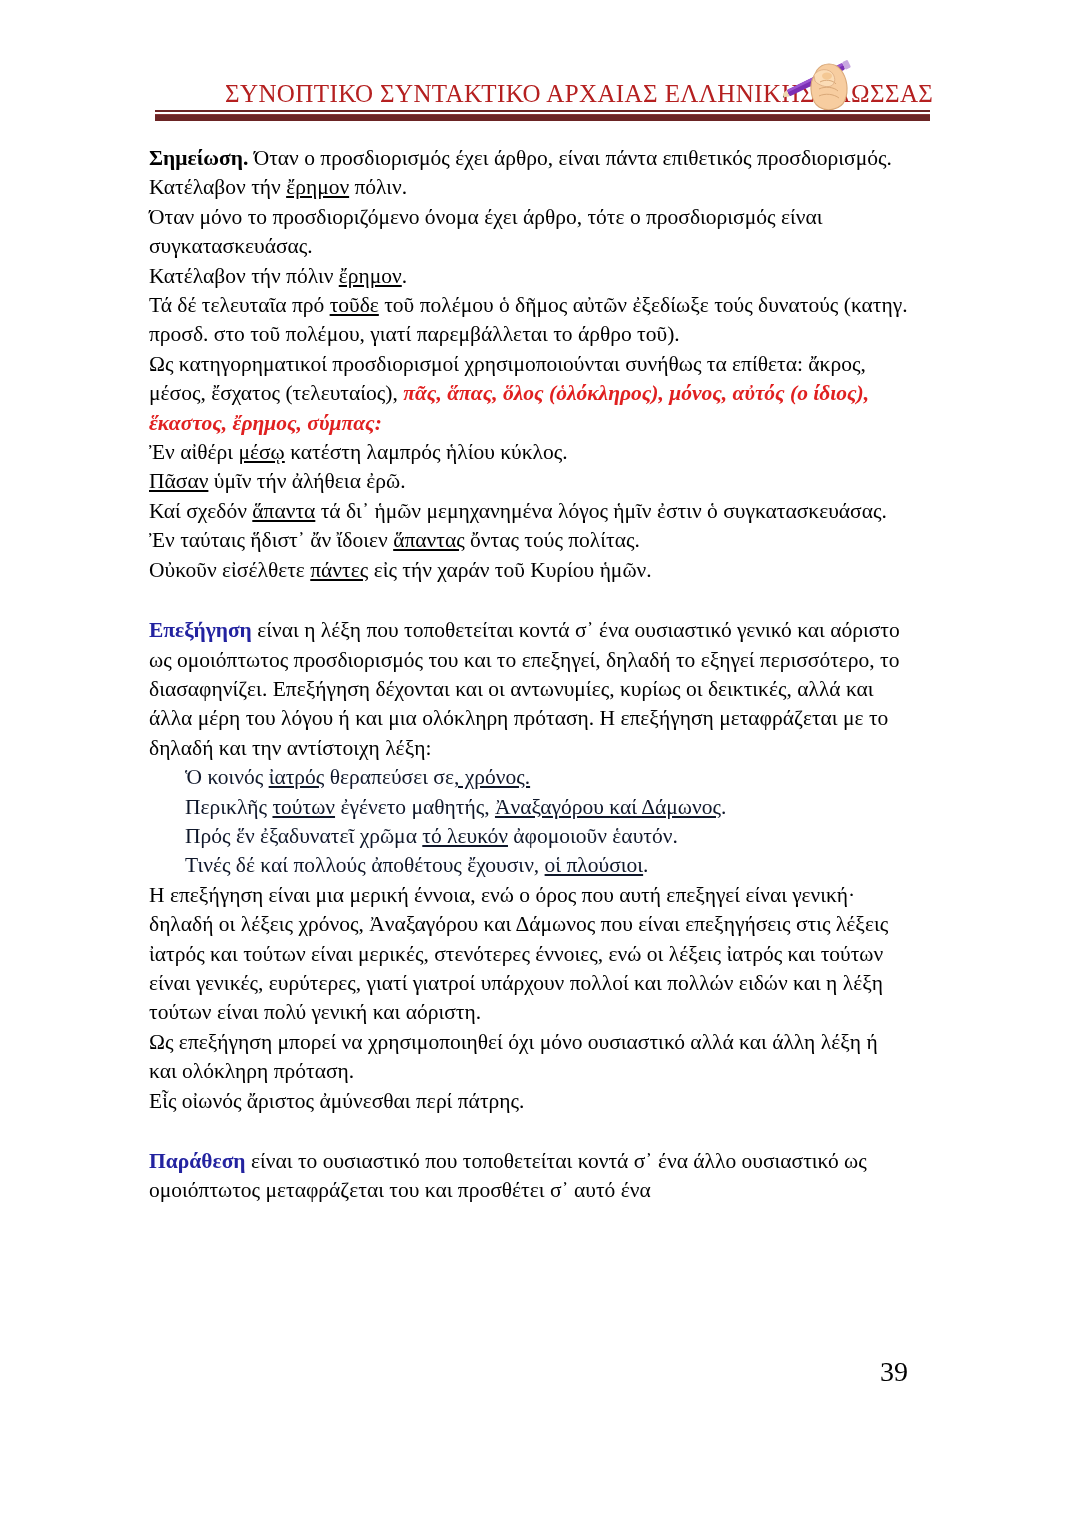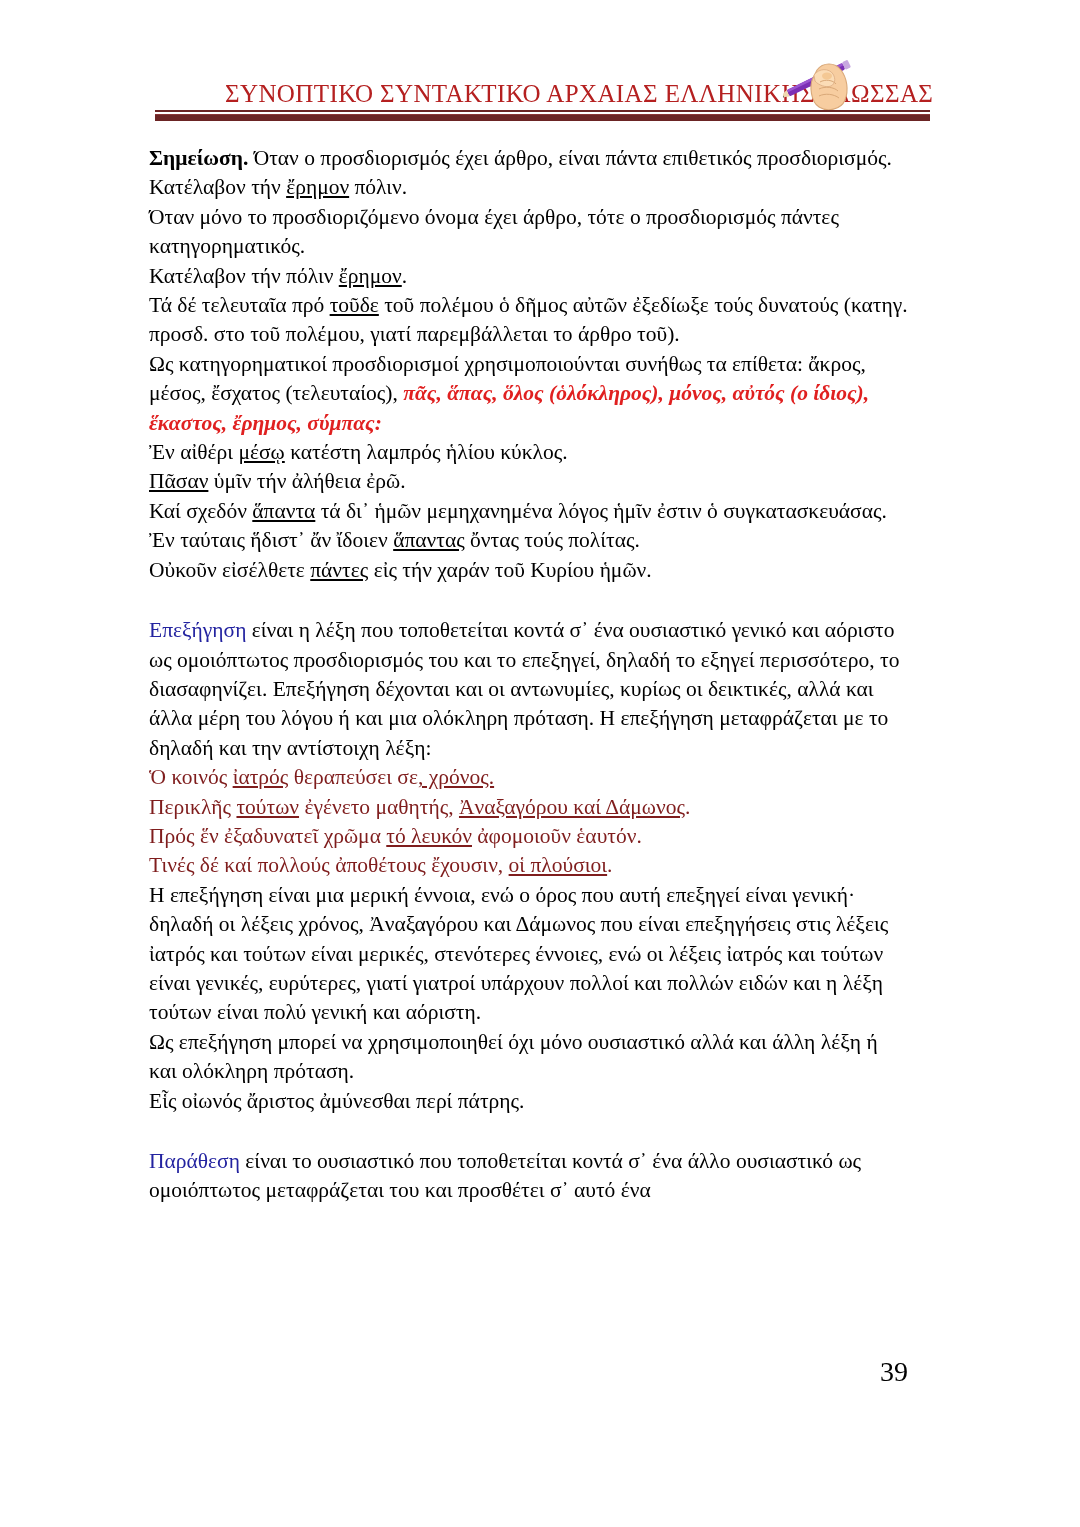--- a/index.html
+++ b/index.html
@@ -83,23 +83,23 @@
   }
   .para {
     font-size: 21.5px;
     line-height: 29.4px;
     color: #000000;
     margin: 0;
   }
   .it { }
   .bd { font-weight: bold; }
   .u  { text-decoration: underline; }
-  .red   { color: #7f1d1d; }
+  .red   { color: #0f172a; margin-left: 36px; }
   .red-b { color: #e02020; font-weight: bold; font-style: italic; }
-  .blue  { color: #2323a0; font-weight: normal; }
+  .blue  { color: #2323a0; font-weight: bold; }
   .gap-lg { height: 31px; }
 
   .pageno {
     position: absolute;
     left: 880px;
     top: 1356px;
     font-size: 28px;
     color: #000000;
     font-family: "Liberation Serif", "DejaVu Serif", serif;
   }
@@ -139,21 +139,21 @@
     <div class="r-thin"></div>
     <div class="r-thick"></div>
   </div>
 
   <div class="content">
 
     <p class="para"><span class="bd">Σημείωση.</span><span> Όταν ο προσδιορισμός έχει άρθρο, είναι πάντα επιθετικός προσδιορισμός.</span></p>
 
     <p class="para it"><span>Κατέλαβον τήν </span><span class="u">ἔρημον</span><span> πόλιν.</span></p>
 
-    <p class="para">Όταν μόνο το προσδιοριζόμενο όνομα έχει άρθρο, τότε ο προσδιορισμός πάντες κατηγορηματικός.</p>
+    <p class="para">Όταν μόνο το προσδιοριζόμενο όνομα έχει άρθρο, τότε ο προσδιορισμός είναι συγκατασκευάσας.</p>
 
     <p class="para it"><span>Κατέλαβον τήν πόλιν </span><span class="u">ἔρημον</span><span>.</span></p>
 
     <p class="para it"><span>Τά δέ τελευταῖα πρό </span><span class="u">τοῦδε</span><span> τοῦ πολέμου ὁ δῆμος αὐτῶν ἐξεδίωξε τούς δυνατούς (κατηγ. προσδ. στο τοῦ πολέμου, γιατί παρεμβάλλεται το άρθρο τοῦ).</span></p>
 
     <p class="para"><span>Ως κατηγορηματικοί προσδιορισμοί χρησιμοποιούνται συνήθως τα επίθετα: </span><span class="it">ἄκρος, μέσος, ἔσχατος</span><span> (τελευταίος), </span><span class="red-b">πᾶς, ἅπας, ὅλος (ὁλόκληρος), μόνος, αὐτός (ο ίδιος), ἕκαστος, ἔρημος, σύμπας:</span></p>
 
     <p class="para it"><span>Ἐν αἰθέρι </span><span class="u">μέσῳ</span><span> κατέστη λαμπρός ἡλίου κύκλος.</span></p>
 
     <p class="para it"><span class="u">Πᾶσαν</span><span> ὑμῖν τήν ἀλήθεια ἐρῶ.</span></p>

